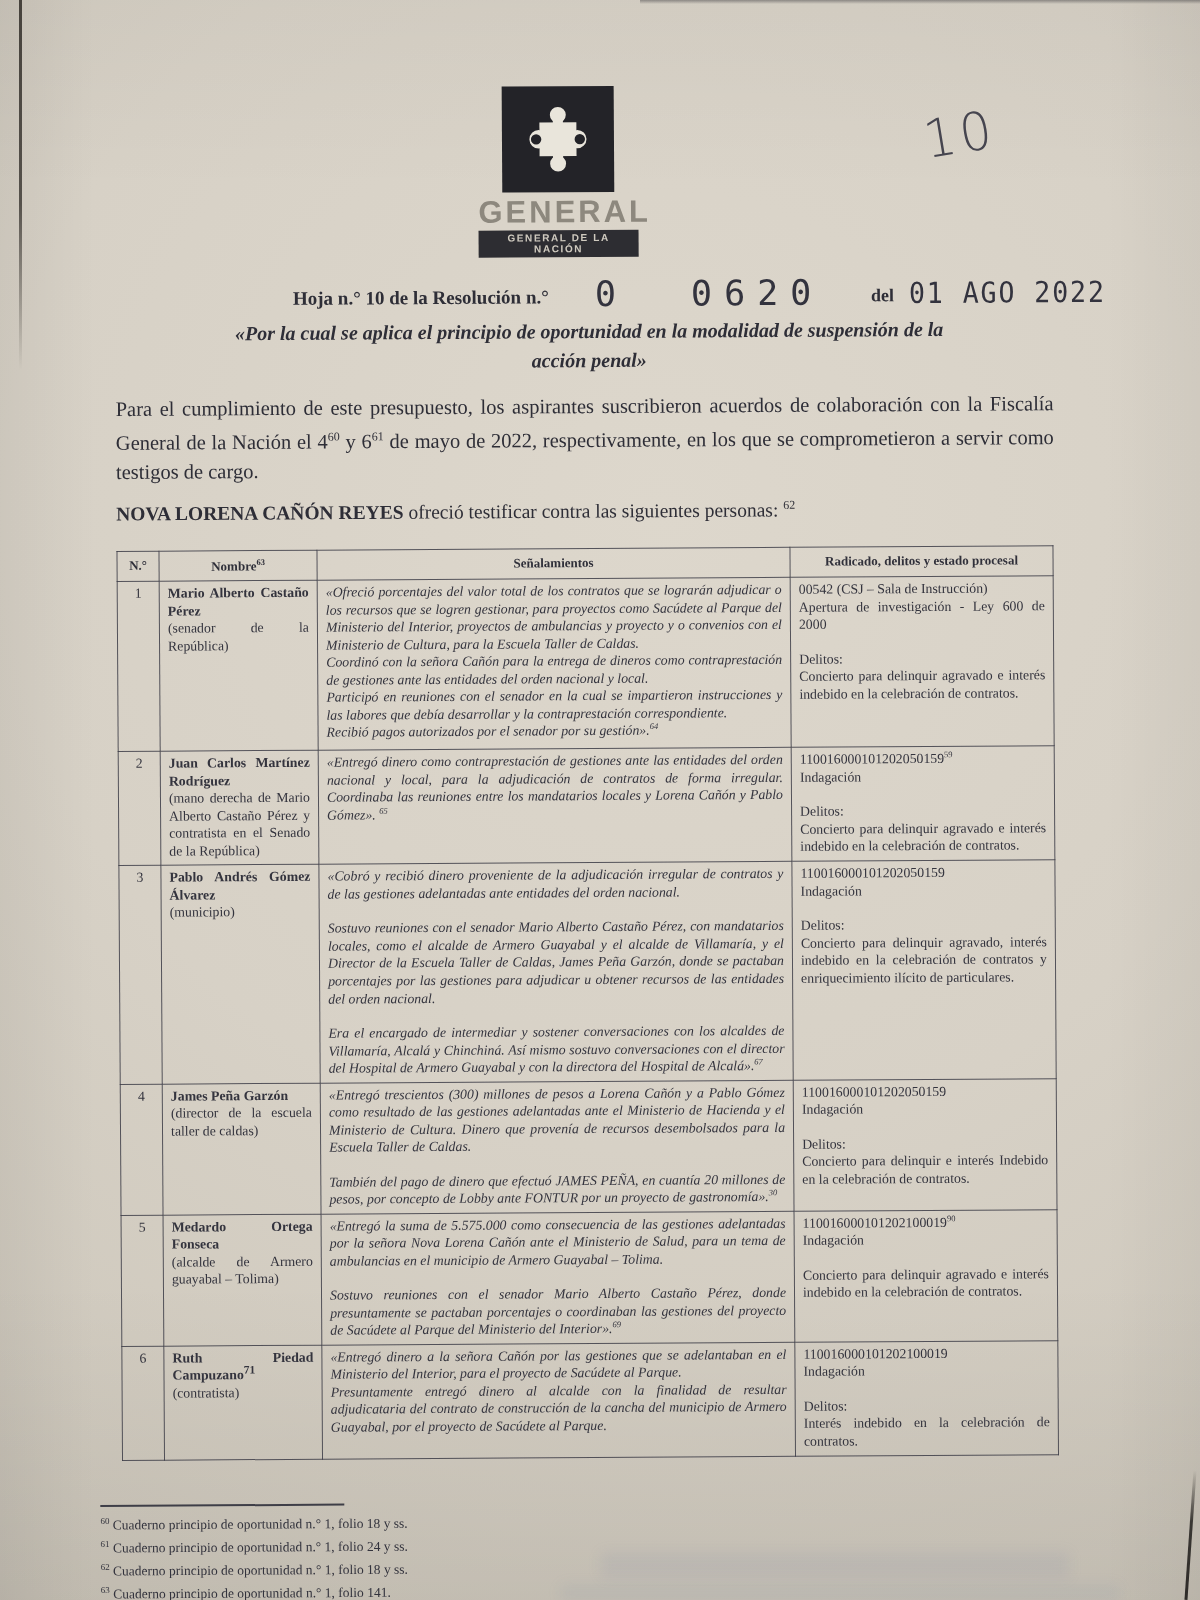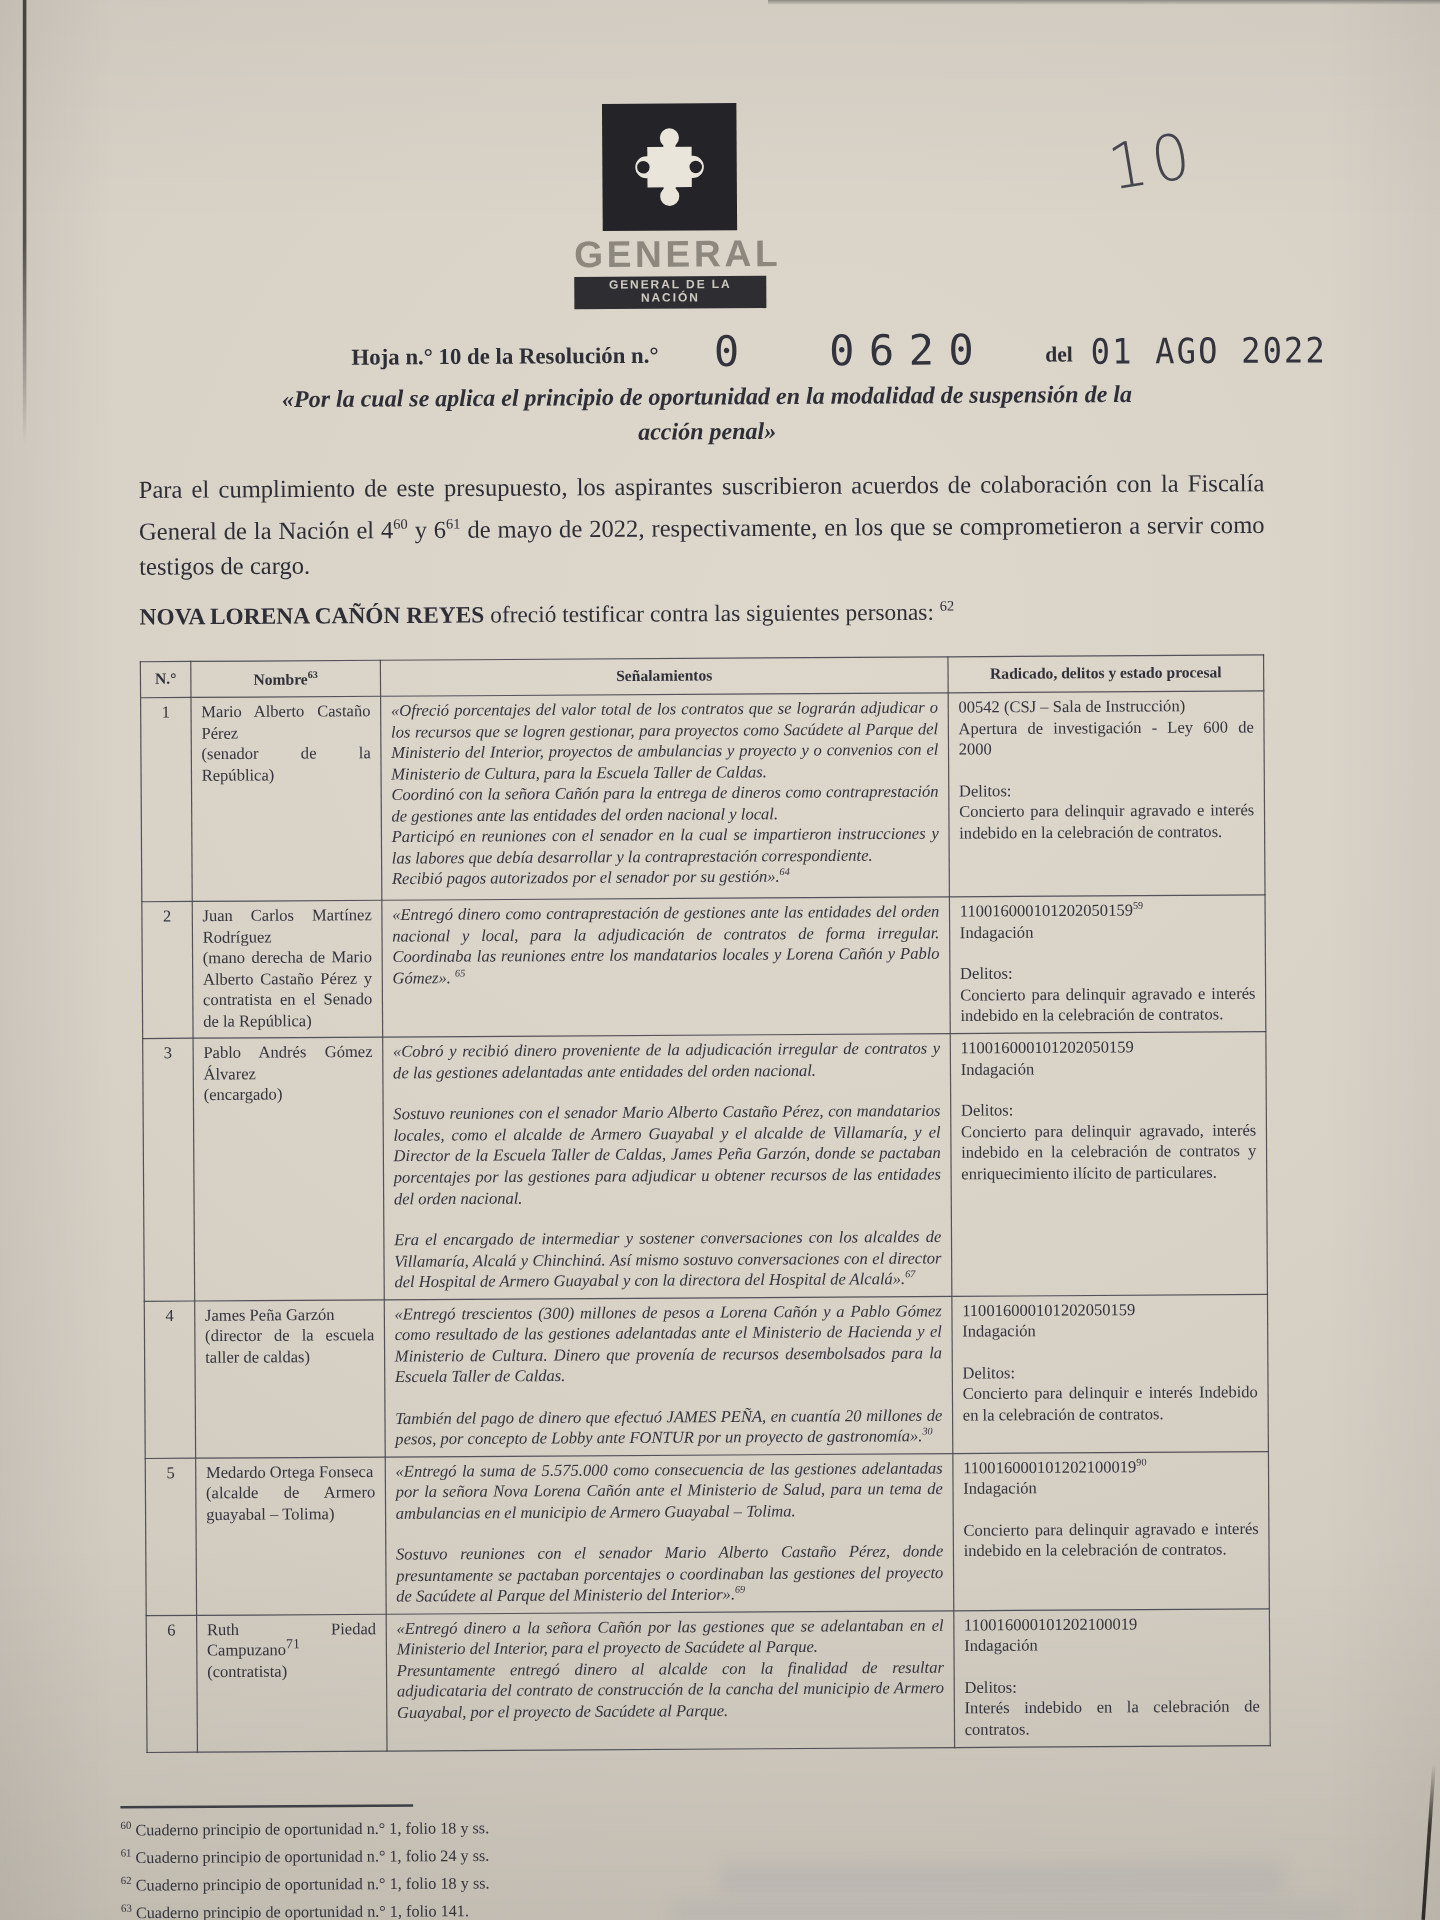--- a/index.html
+++ b/index.html
@@ -57,21 +57,21 @@
   .heading sup{font-size:12px;}
 
   
   .tablewrap{position:absolute;left:118px;top:548px;width:936px;}
   table{width:100%;border-collapse:collapse;table-layout:fixed;}
   th,td{border:1.4px solid rgba(60,60,70,.85);vertical-align:top;}
   th{font-size:13px;font-weight:bold;text-align:center;padding:6px 4px;color:#30303a;}
   th sup{font-size:8.5px;}
   td{font-size:13.8px;line-height:1.27;padding:3px 8px 5px;color:#34343e;}
   td.c-num{text-align:center;padding:3px 2px;}
-  .nm{font-weight:normal;text-align:justify;}
+  .nm{font-weight:bold;text-align:justify;}
   .nd{text-align:justify;}
   td.c-sen p{margin:0;font-style:italic;text-align:justify;}
   td.c-sen p.gap{margin-top:17px;}
   td.c-sen sup{font-size:8.5px;}
   td.c-rad p{margin:0;text-align:justify;}
   td.c-rad p.gap{margin-top:17px;}
   td.c-rad sup{font-size:8.5px;}
   td sup{line-height:0;}
 
   
@@ -176,21 +176,21 @@
               <p><span>110016000101202050159</span><sup>59</sup></p>
               <p><span>Indagación</span></p>
               <p class="gap"><span>Delitos:</span></p>
               <p><span>Concierto para delinquir agravado e interés indebido en la celebración de contratos.</span></p>
             </td>
           </tr>
           <tr style="height: 213px;">
             <td class="c-num">3</td>
             <td class="c-name">
               <div class="nm"><span>Pablo Andrés Gómez Álvarez</span></div>
-              <div class="nd">(encargado)</div>
+              <div class="nd">(municipio)</div>
             </td>
             <td class="c-sen">
               <p><span>«Cobró y recibió dinero proveniente de la adjudicación irregular de contratos y de las gestiones adelantadas ante entidades del orden nacional.</span></p>
               <p class="gap"><span>Sostuvo reuniones con el senador Mario Alberto Castaño Pérez, con mandatarios locales, como el alcalde de Armero Guayabal y el alcalde de Villamaría, y el Director de la Escuela Taller de Caldas, James Peña Garzón, donde se pactaban porcentajes por las gestiones para adjudicar u obtener recursos de las entidades del orden nacional.</span></p>
               <p class="gap"><span>Era el encargado de intermediar y sostener conversaciones con los alcaldes de Villamaría, Alcalá y Chinchiná. Así mismo sostuvo conversaciones con el director del Hospital de Armero Guayabal y con la directora del Hospital de Alcalá».</span><sup>67</sup></p>
             </td>
             <td class="c-rad">
               <p><span>110016000101202050159</span></p>
               <p><span>Indagación</span></p>
               <p class="gap"><span>Delitos:</span></p>

